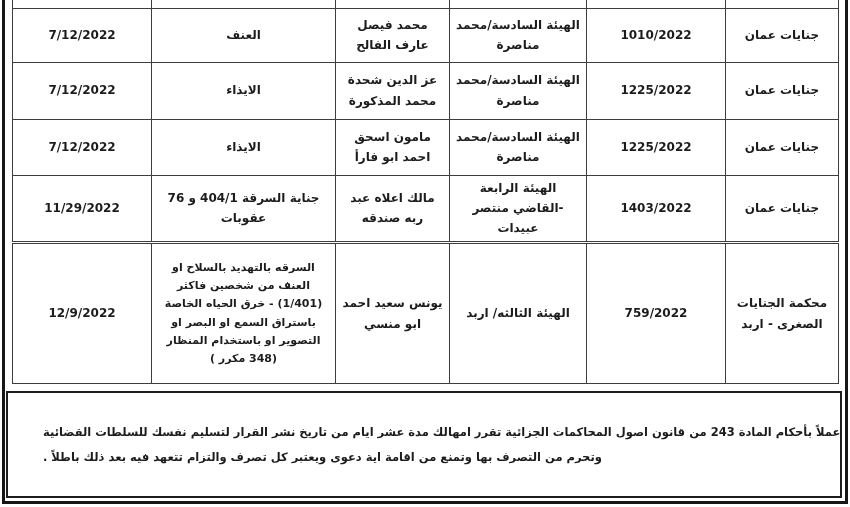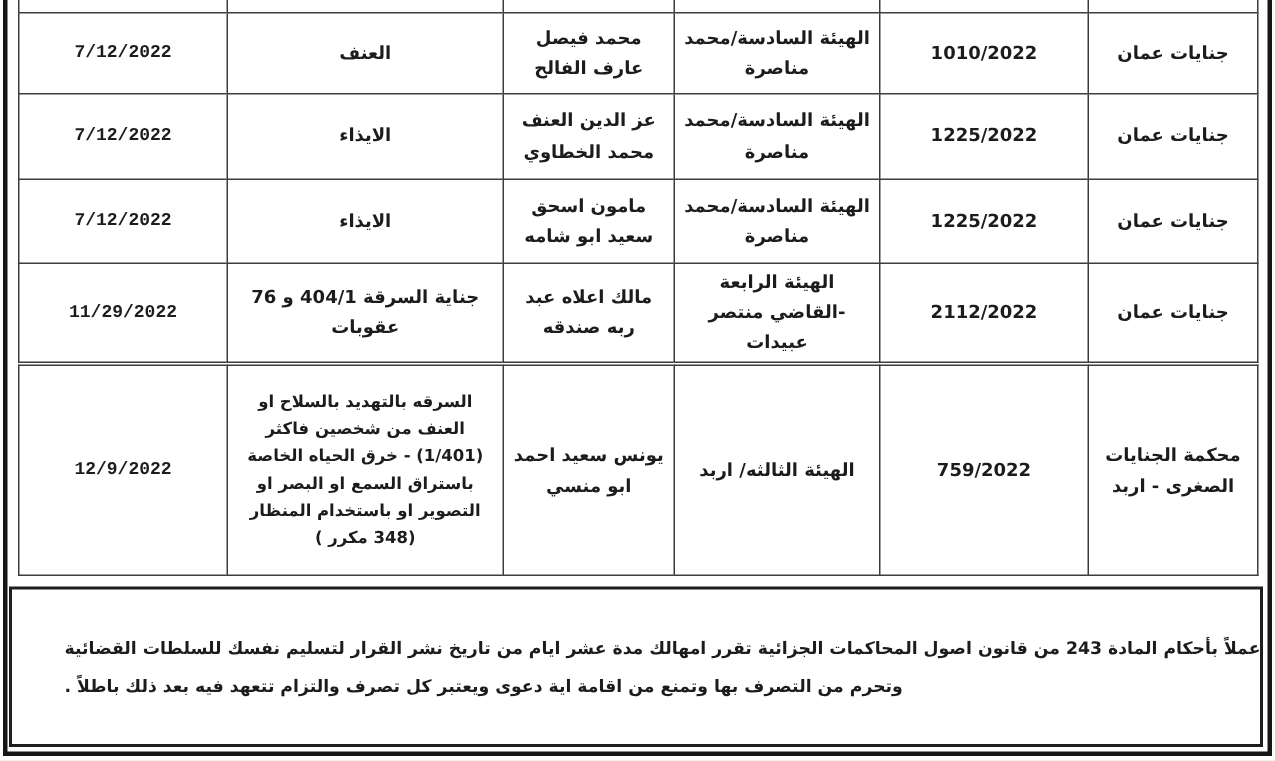--- a/index.html
+++ b/index.html
@@ -42,21 +42,21 @@
     padding:2px 4px;
     overflow:hidden;
   }
   tr.sliver{height:8px;}
   tr.sliver td{border-top:none;}
   table.upper tbody tr:nth-child(2){height:54px;}
   table.upper tbody tr:nth-child(3){height:57px;}
   table.upper tbody tr:nth-child(4){height:56px;}
   table.upper tbody tr:nth-child(5){height:64px;}
   table.lower tbody tr{height:140px;}
-  td.c-date{font-size:13px;font-family:Liberation Mono, monospace;}
+  td.c-date{font-size:13px;}
   td.c-case{font-size:13px;}
   td.c-panel,td.c-name{font-size:11.5px;}
   td.c-crime{font-size:11.5px;}
   td.c-court{font-size:11.5px;}
   table.lower td.c-crime{font-size:11px;line-height:1.65;padding:4px 10px;}
   .footer-box{
     position:absolute;
     left:6px;top:391px;
     width:832px;height:103px;
     border:2px solid #1d1d1d;
@@ -106,35 +106,35 @@
     <td class="c-case">1010/2022</td>
     <td class="c-panel">الهيئة السادسة/محمد مناصرة</td>
     <td class="c-name">محمد فيصل عارف الفالح</td>
     <td class="c-crime">العنف</td>
     <td class="c-date">7/12/2022</td>
   </tr>
         <tr class="data-row">
     <td class="c-court">جنايات عمان</td>
     <td class="c-case">1225/2022</td>
     <td class="c-panel">الهيئة السادسة/محمد مناصرة</td>
-    <td class="c-name">عز الدين العنف محمد الخطاوي</td>
+    <td class="c-name">عز الدين شحدة محمد المذكورة</td>
     <td class="c-crime">الايذاء</td>
     <td class="c-date">7/12/2022</td>
   </tr>
         <tr class="data-row">
     <td class="c-court">جنايات عمان</td>
     <td class="c-case">1225/2022</td>
     <td class="c-panel">الهيئة السادسة/محمد مناصرة</td>
-    <td class="c-name">مامون اسحق سعيد ابو شامه</td>
+    <td class="c-name">مامون اسحق احمد ابو فارأ</td>
     <td class="c-crime">الايذاء</td>
     <td class="c-date">7/12/2022</td>
   </tr>
         <tr class="data-row">
     <td class="c-court">جنايات عمان</td>
-    <td class="c-case">2112/2022</td>
+    <td class="c-case">1403/2022</td>
     <td class="c-panel">الهيئة الرابعة -القاضي منتصر عبيدات</td>
     <td class="c-name">مالك اعلاه عبد ربه صندقه</td>
     <td class="c-crime">جناية السرقة 404/1 و 76 عقوبات</td>
     <td class="c-date">11/29/2022</td>
   </tr>
       </tbody>
   </table>
 
   <table class="grid lower">
     <colgroup>

